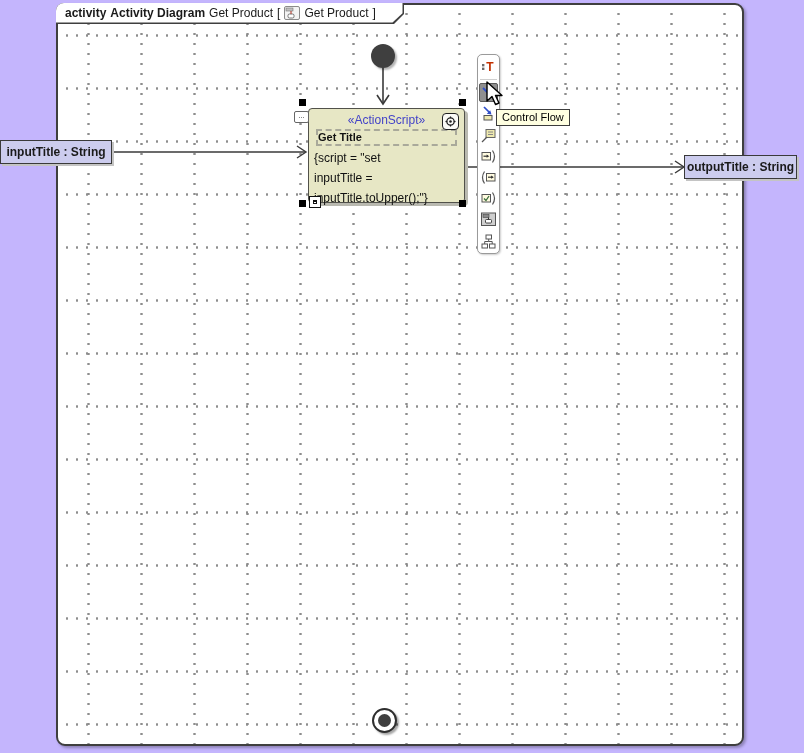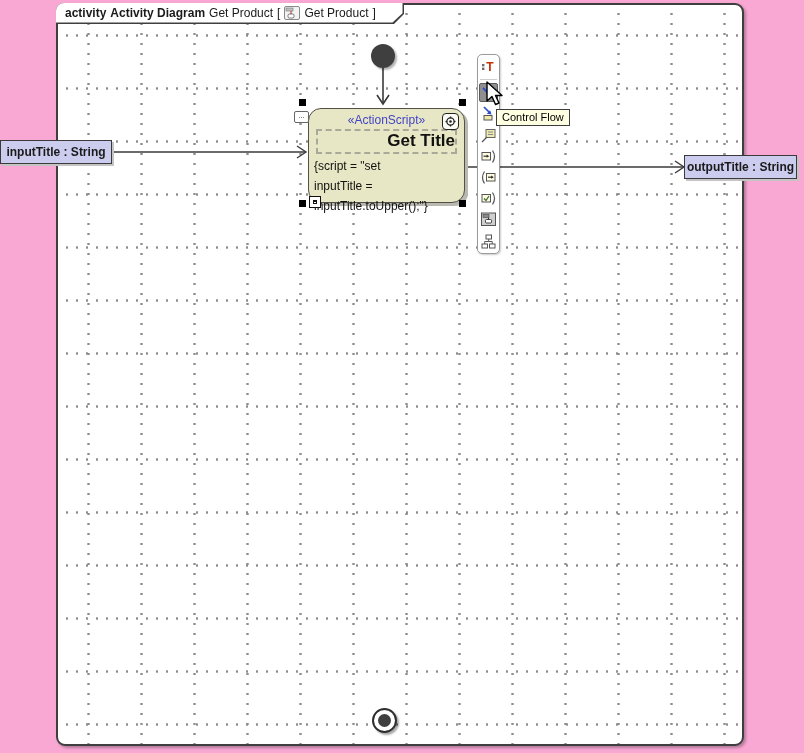--- a/index.html
+++ b/index.html
@@ -1,19 +1,19 @@
 <!DOCTYPE html>
 <html><head>
 <meta charset="utf-8">
 <style>
   * { margin:0; padding:0; box-sizing:border-box; }
   html,body { background:#fff; }
   body { font-family:"Liberation Sans", sans-serif; }
   #stage {
-    position:relative; width:804px; height:753px; background:#f9a8d4;
+    position:relative; width:804px; height:753px; background:#c4b5fd;
     overflow:hidden; font-size:12px; color:#1a1a1a;
   }
 
   
   #frame {
     position:absolute; left:56px; top:3px; width:688px; height:743px;
     border:2px solid #3f3f3f; border-radius:9px;
     box-shadow:2px 2px 3px rgba(0,0,0,0.28);
     background-color:#ffffff;
     background-image:
@@ -46,27 +46,27 @@
     position:absolute; height:24px; background:#ccccee;
     border:1px solid #3a3a3a; box-shadow:2px 2px 0 #c4c4c4;
     font-weight:bold; font-size:12px; line-height:22px; text-align:center;
   }
   #param-in  { left:0px;   top:140px; width:112px; }
   #param-out { left:684px; top:155px; width:113px; }
 
   
   #action {
     position:absolute; left:308px; top:108px; width:157px; height:95px;
-    background:#e7e7c5; border:1.5px solid #51514a; border-radius:13px;
+    background:#e7e7c5; border:1.5px solid #51514a; border-radius:4px;
     box-shadow:3px 3px 0 #b9b9b0;
   }
   #action .stereo { margin-top:4px; text-align:center; color:#4343c8; font-size:12px; }
   #action .namebox {
-    margin:2px 7px 1px 7px; border:2px dashed #a9a99a; text-align:right;
-    font-weight:bold; font-size:17px; padding:0 0 1px 0; color:#111;
+    margin:2px 7px 1px 7px; border:2px dashed #a9a99a; text-align:left;
+    font-weight:bold; font-size:11px; padding:0 0 1px 0; color:#111;
   }
   #action .script { padding:1px 5px 0 5px; font-size:12px; line-height:20px; color:#111; }
   #gear-btn {
     position:absolute; right:5px; top:4px; width:17px; height:17px;
     border:1.5px solid #222; border-radius:4px; background:#fbfbf6;
     display:flex; align-items:center; justify-content:center;
   }
   .handle { position:absolute; width:7px; height:7px; background:#000; }
   #more-btn {
     position:absolute; left:294px; top:111px; width:15px; height:12px;

